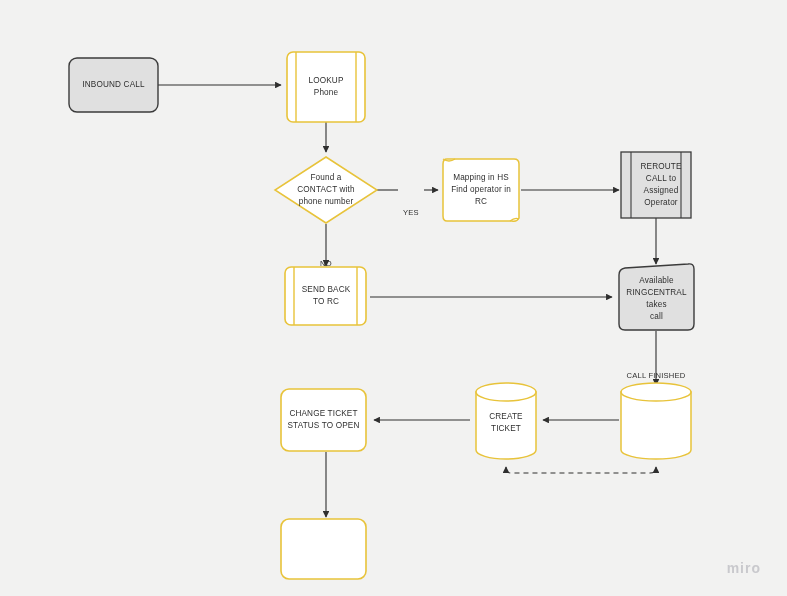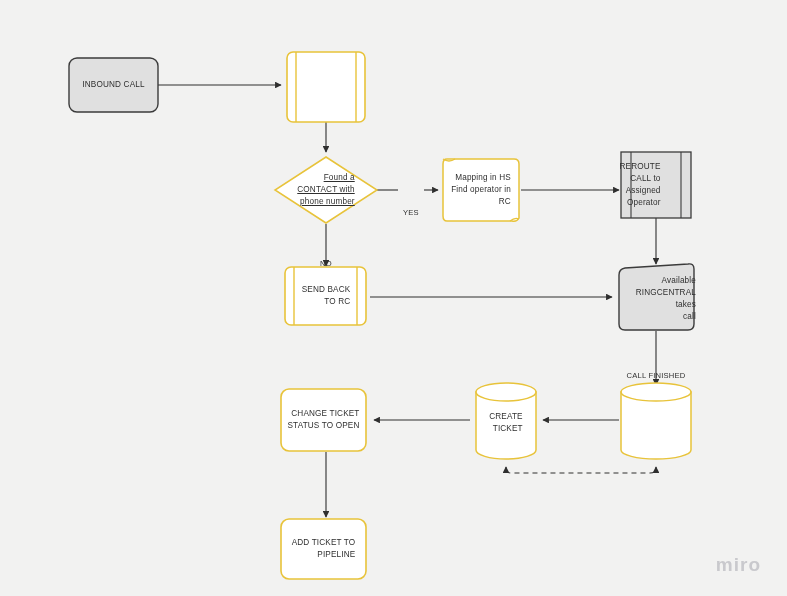--- a/index.html
+++ b/index.html
@@ -25,21 +25,21 @@
     left: 0;
     top: 0;
     width: 787px;
     height: 596px;
   }
   .node-label {
     position: absolute;
     display: flex;
     align-items: center;
     justify-content: center;
-    text-align: right;
+    text-align: center;
     color: #2f2f2f;
     font-size: 8.2px;
     line-height: 12px;
     letter-spacing: 0.15px;
     pointer-events: none;
     white-space: pre-line;
   }
   .edge-label {
     position: absolute;
     color: #2f2f2f;
@@ -47,21 +47,21 @@
     letter-spacing: 0.2px;
     text-align: center;
     pointer-events: none;
     white-space: nowrap;
     margin-top: 22px;
   }
   .watermark {
     position: absolute;
     right: 26px;
     bottom: 20px;
-    font-size: 19px;
+    font-size: 14px;
     letter-spacing: 1px;
     color: #c9c9cd;
     font-weight: 600;
     user-select: none;
   }
 </style>
 </head>
 <body>
 
 <div id="canvas">
@@ -171,50 +171,50 @@
       <rect x="281" y="389" width="85" height="62" rx="8" ry="8" fill="#ffffff" stroke="#e8c33a" stroke-width="1.6"></rect>
     </g>
 
     <g>
       <rect x="281" y="519" width="85" height="60" rx="8" ry="8" fill="#ffffff" stroke="#e8c33a" stroke-width="1.6"></rect>
     </g>
   </svg>
 
   <div class="node-label" style="left:69px; top:58px; width:89px; height:54px;">INBOUND CALL</div>
 
-
-  <div class="node-label" style="left:278px; top:158px; width:96px; height:64px;text-decoration:underline;">Found a
+  <div class="node-label" style="left:296px; top:52px; width:60px; height:70px;">LOOKUP
+Phone</div>
+
+  <div class="node-label" style="left:278px; top:158px; width:96px; height:64px;">Found a
 CONTACT with
 phone number</div>
 
   <div class="node-label" style="left:441px; top:160px; width:80px; height:60px;">Mapping  in HS
 Find operator in
 RC</div>
 
-  <div class="node-label" style="left:613px; top:152px; width:54px; height:66px;">REROUTE
+  <div class="node-label" style="left:634px; top:152px; width:54px; height:66px;">REROUTE
 CALL to
 Assigned
 Operator</div>
 
   <div class="node-label" style="left:294px; top:267px; width:64px; height:58px;">SEND BACK
 TO RC</div>
 
   <div class="node-label" style="left:617px; top:268px; width:79px; height:62px;">Available
 RINGCENTRAL  takes
 call</div>
 
 
   <div class="node-label" style="left:281px; top:389px; width:85px; height:62px;">CHANGE TICKET
 STATUS TO OPEN</div>
 
   <div class="node-label" style="left:476px; top:392px; width:60px; height:62px;">CREATE
 TICKET</div>
 
-  <div class="node-label" style="left:281px; top:519px; width:85px; height:60px;">ADD TICKET TO
-PIPELINE</div>
 
   <div class="edge-label" style="left:398px; top:186px; width:26px;">YES</div>
 
   <div class="edge-label" style="left:313px; top:237px; width:26px;text-align:center;">NO</div>
 
   <div class="edge-label" style="left:616px; top:349px; width:80px;">CALL FINISHED</div>
 
   <div class="watermark">miro</div>
 
 </div>

